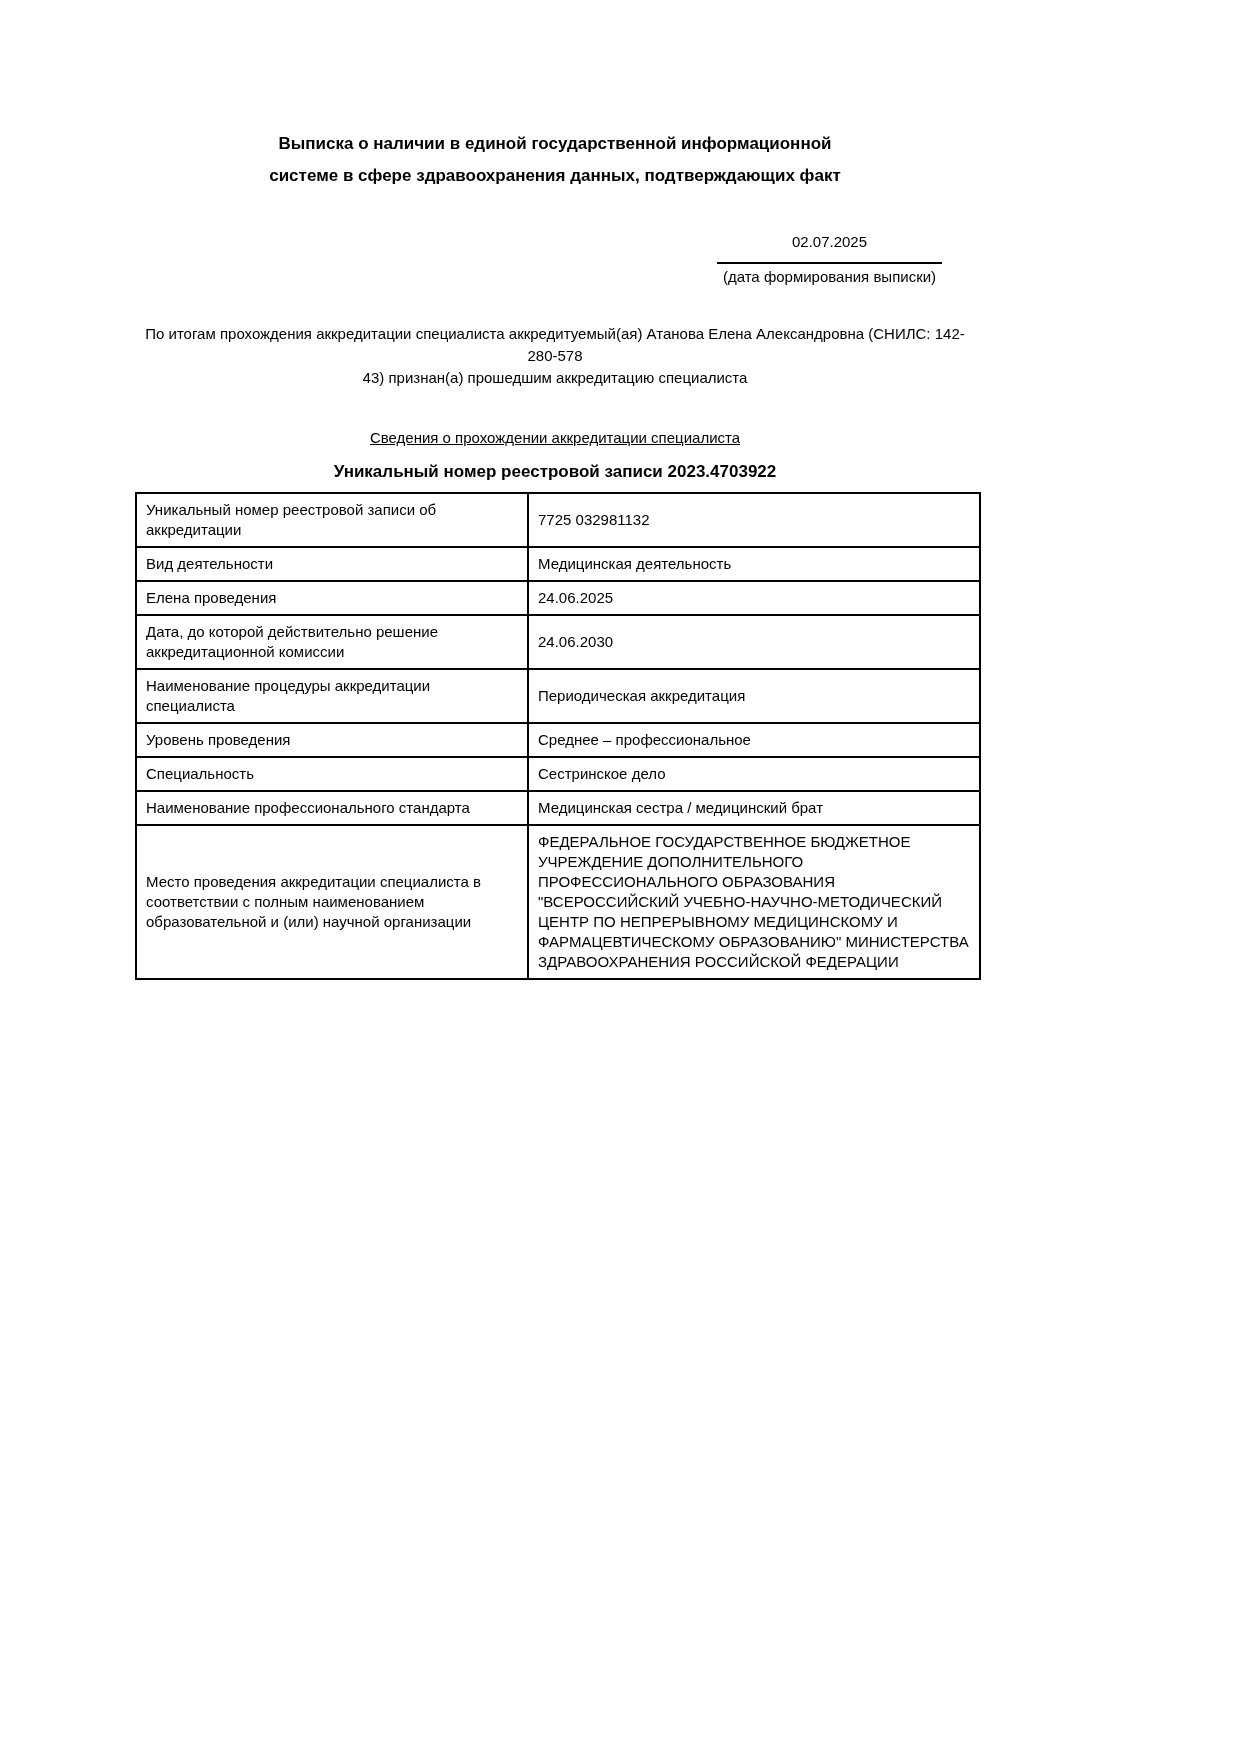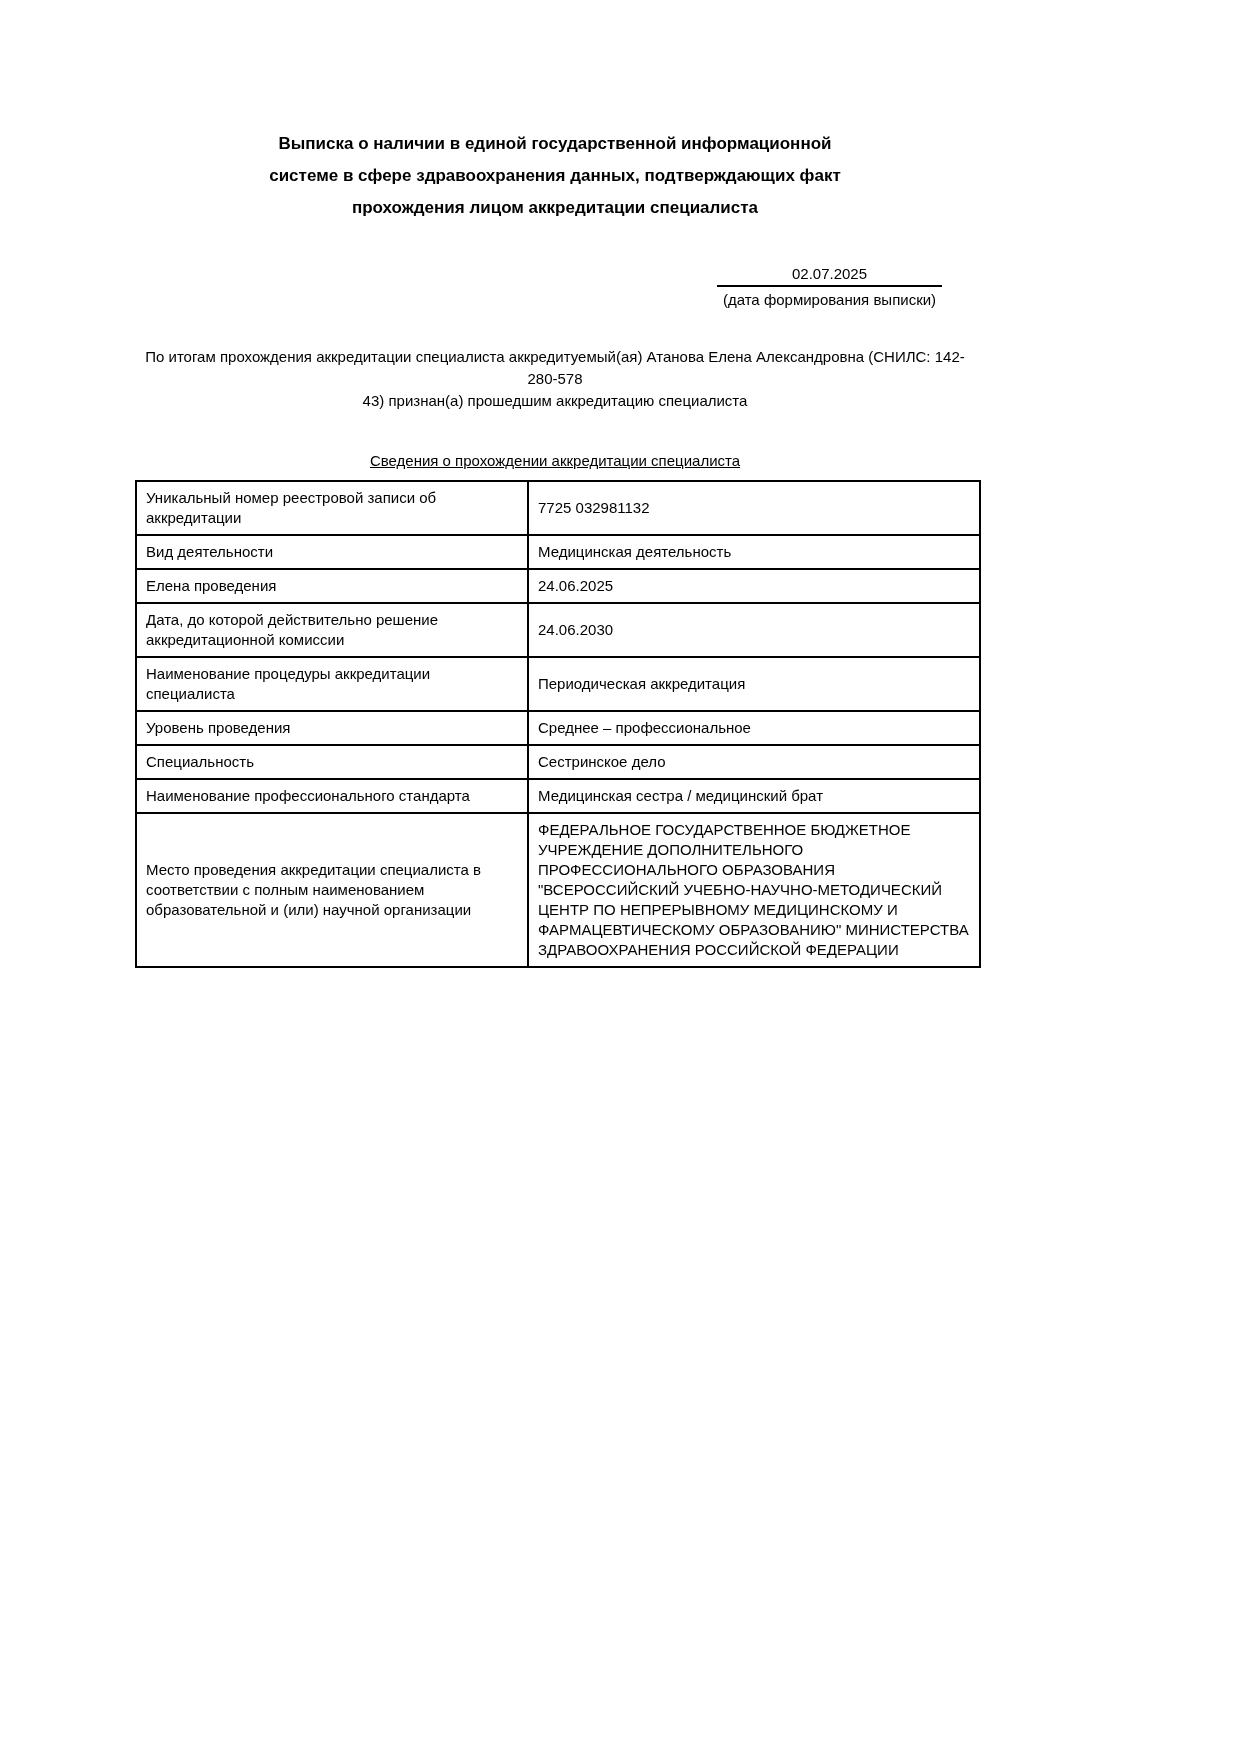--- a/index.html
+++ b/index.html
@@ -34,21 +34,21 @@
     line-height: 32px;
   }
   .date-block {
     width: 225px;
     margin: 40px 33px 0 auto;
     text-align: center;
     font-size: 15px;
   }
   .date-value {
     border-bottom: 2px solid #000;
-    padding-bottom: 2px;
+    padding-bottom: 11px;
     line-height: 19px;
   }
   .date-caption {
     margin-top: 3px;
     line-height: 19px;
   }
   .intro {
     margin-top: 37px;
     text-align: center;
     font-size: 15px;
@@ -87,35 +87,35 @@
 </style>
 </head>
 <body>
 
 <div class="page">
   <div class="content">
 
     <h1 class="title">
       <div>Выписка о наличии в единой государственной информационной</div>
       <div>системе в сфере здравоохранения данных, подтверждающих факт</div>
-      <div>прохождения лицом аккредитации специалиста</div>
     </h1>
 
     <div class="date-block">
       <div class="date-value">02.07.2025</div>
       <div class="date-caption">(дата формирования выписки)</div>
     </div>
 
     <div class="intro">
       <div>По итогам прохождения аккредитации специалиста аккредитуемый(ая) Атанова Елена Александровна (СНИЛС: 142-280-578</div>
       <div>43) признан(а) прошедшим аккредитацию специалиста</div>
     </div>
 
     <div class="section-heading">Сведения о прохождении аккредитации специалиста</div>
 
+    <div class="registry-heading">Уникальный номер реестровой записи 2023.4703922</div>
 
     <table class="acc-table">
       <tbody>
         <tr>
           <td class="cell-label">Уникальный номер реестровой записи об аккредитации</td>
           <td class="cell-value">7725 032981132</td>
         </tr>
         <tr>
           <td class="cell-label">Вид деятельности</td>
           <td class="cell-value">Медицинская деятельность</td>

